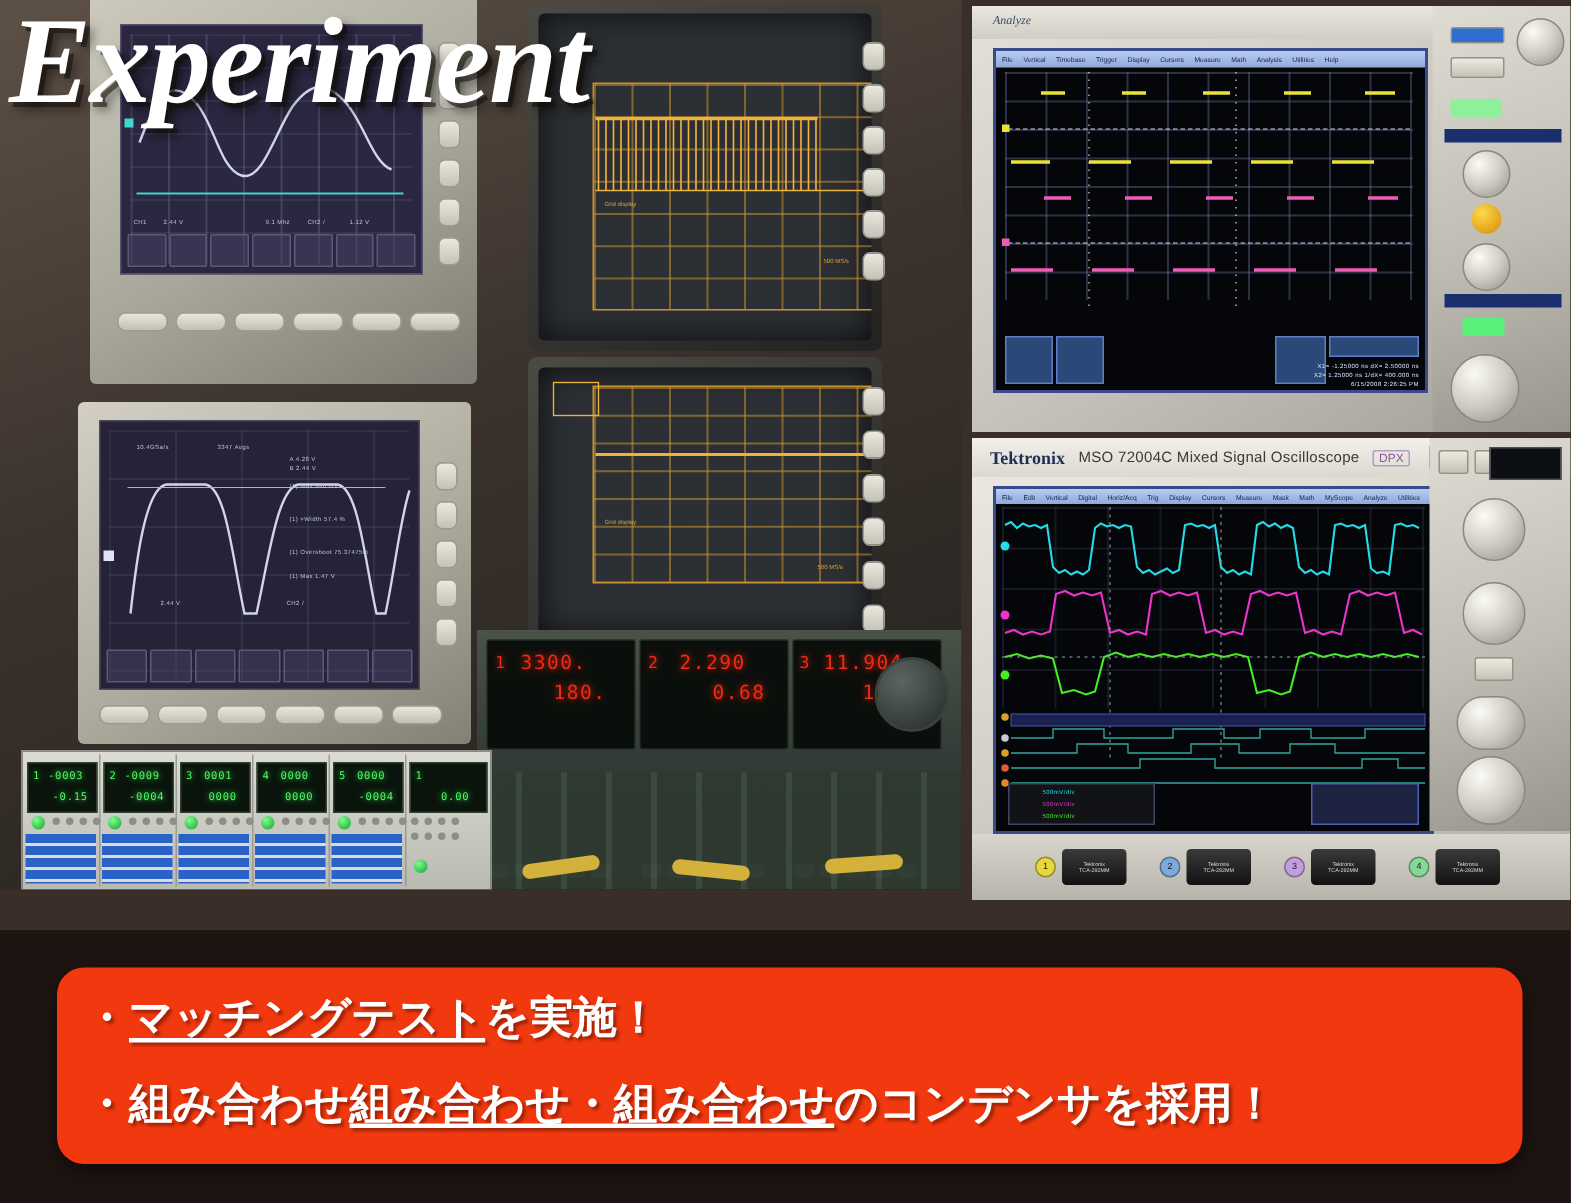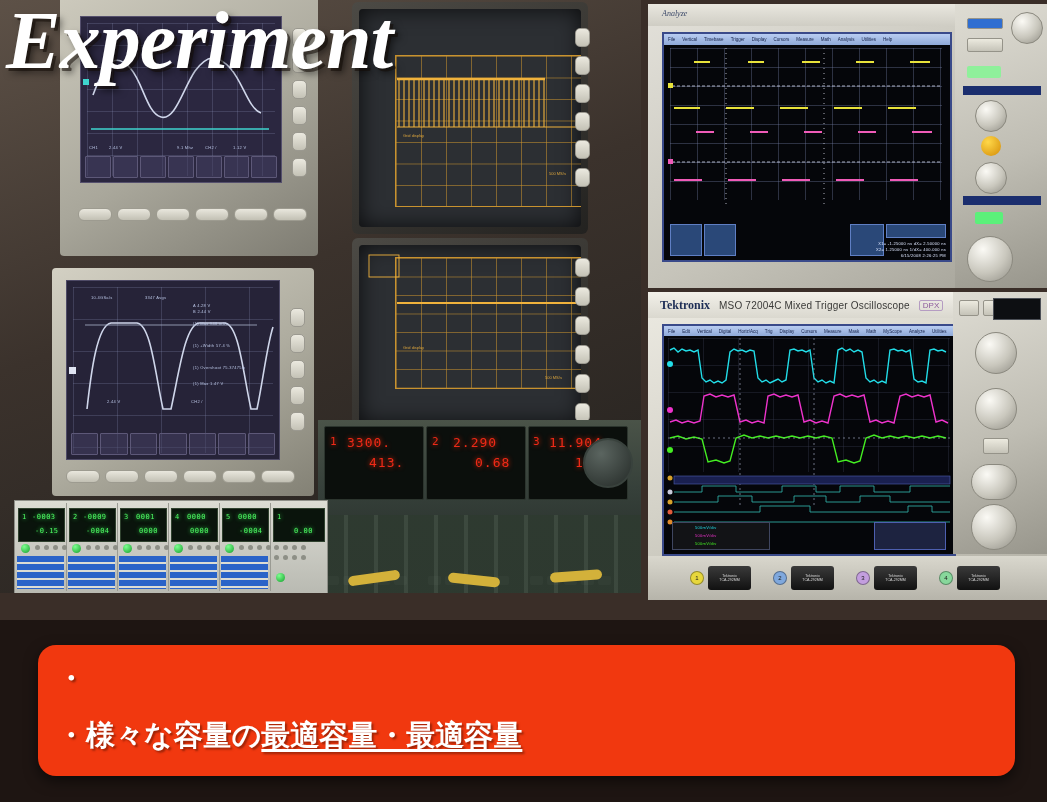--- a/index.html
+++ b/index.html
@@ -284,21 +284,21 @@
             <i></i>
           <i></i>
             <i></i>
         </div>
       </div>
 
       <div class="psu">
         <div class="unit" style="left:6px">
           <div class="led-red" style="left:5px;top:8px;font-size:11px">1</div>
           <div class="led-red" style="left:22px;top:8px">3300.</div>
-          <div class="led-red" style="left:44px;top:28px">413.</div>
+          <div class="led-red" style="left:44px;top:28px">180.</div>
         </div>
         <div class="unit" style="left:108px">
           <div class="led-red" style="left:5px;top:8px;font-size:11px">2</div>
           <div class="led-red" style="left:26px;top:8px">2.290</div>
           <div class="led-red" style="left:48px;top:28px">0.68</div>
         </div>
         <div class="unit" style="left:210px">
           <div class="led-red" style="left:4px;top:8px;font-size:11px">3</div>
           <div class="led-red" style="left:20px;top:8px">11.904</div>
           <div class="led-red" style="left:46px;top:28px">1.79</div>
@@ -491,21 +491,21 @@
         <div class="knob" style="left:20px;top:158px;width:30px;height:30px"></div>
         <div style="position:absolute;left:8px;top:192px;right:6px;height:9px;background:#1b2e6e;color:#cddcff;font-size:5px;text-align:center"></div>
         <div class="lamp" style="left:20px;top:208px;width:28px;height:12px;background:#5bf07a;border-radius:2px"></div>
         <div class="knob" style="left:12px;top:232px;width:44px;height:44px"></div>
       </div>
     </div>
 
     <div class="tek">
       <div class="tek-top">
         <span class="tek-brand">Tektronix</span>
-        <span class="tek-model">MSO 72004C Mixed Trigger Oscilloscope</span>
+        <span class="tek-model">MSO 72004C Mixed Signal Oscilloscope</span>
         <span class="dpx">DPX</span>
         <span class="tek-badge">
           <span>20 GHz</span><br>
           <span>100 GS/s</span>
         </span>
       </div>
       <div class="scope-screen" style="left:14px;top:32px;width:290px;height:228px">
         <div class="menubar" style="height:10px">
           <span>File</span>
           <span>Edit</span>
@@ -604,21 +604,24 @@
       </div>
     </div>
 
   </div>
 
   <div class="title">Experiment</div>
 
   <div class="callout">
     <div class="cline l1">
       <span class="bullet">・</span>
+      <span class="u">マッチングテスト</span>
+      <span>を実施！</span>
     </div>
     <div class="cline l2">
       <span class="bullet">・</span>
-      <span>様々な容量の </span>
-      <span class="u">最適容量・最適容量</span>
+      <span>組み合わせ </span>
+      <span class="u">組み合わせ・組み合わせ</span>
+      <span> のコンデンサを採用！</span>
     </div>
   </div>
 
 </div>
 
 </body></html>

